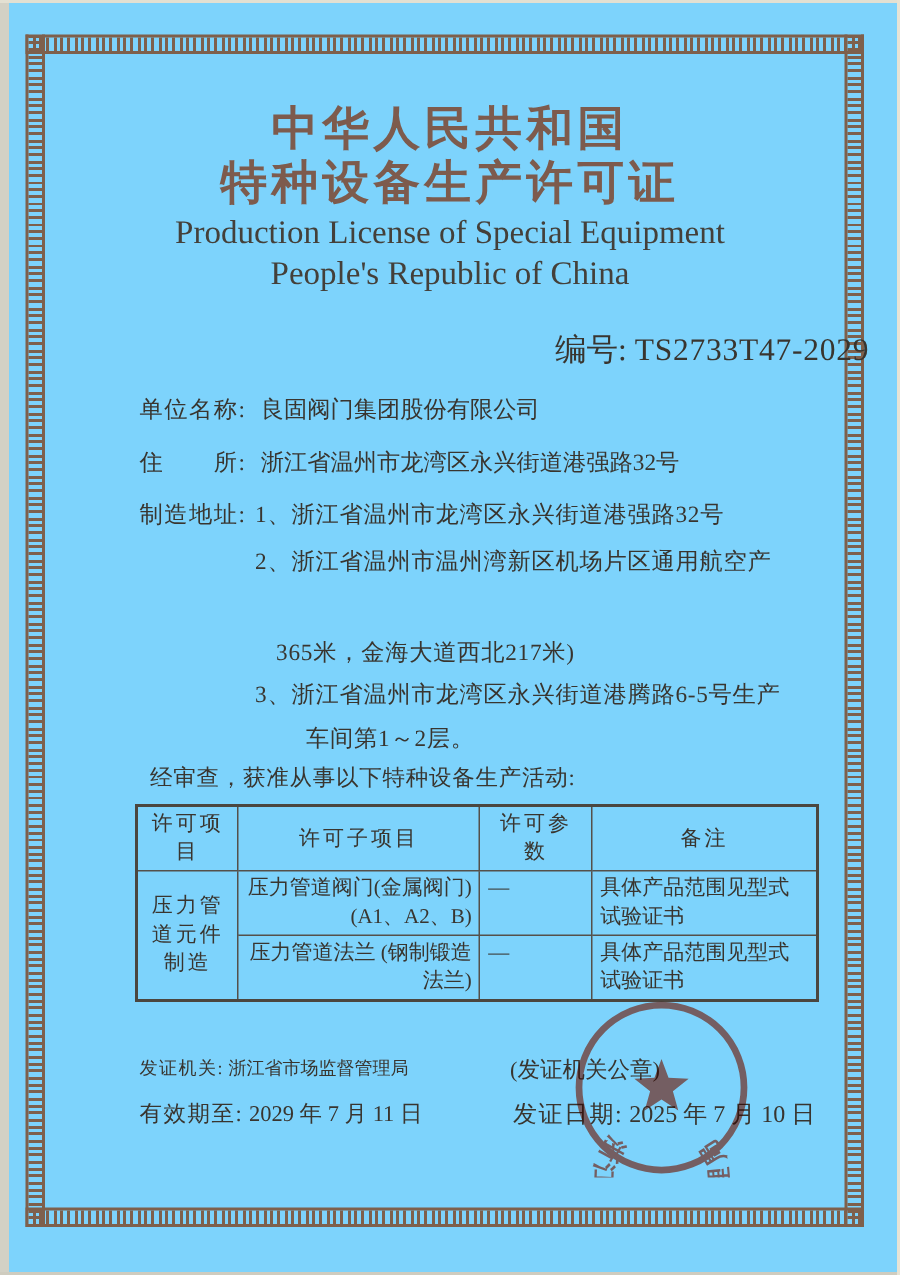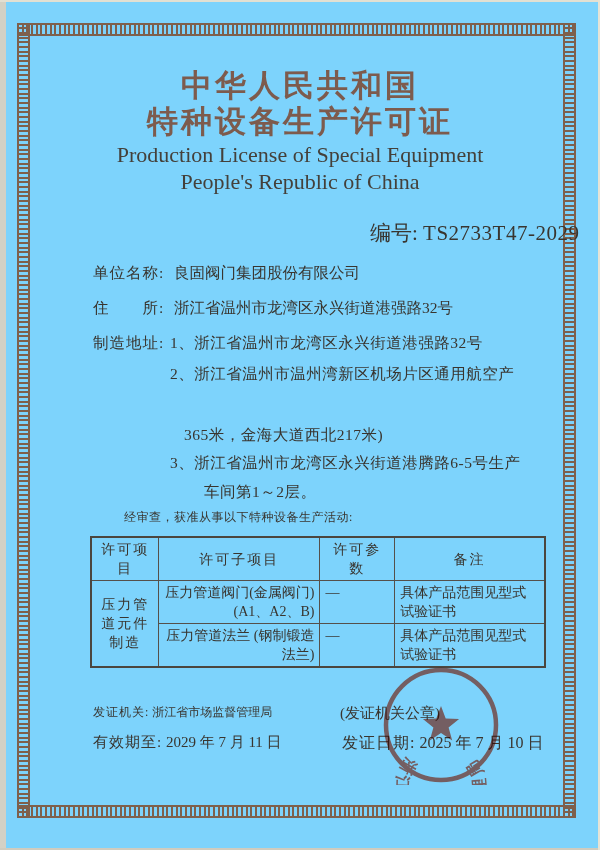--- a/index.html
+++ b/index.html
@@ -69,21 +69,21 @@
   .f-res  { top:298px; left:93px; }
   .f-mfg-label { top:333px; left:93px; font-size:15.5px; letter-spacing:1px; }
   .addr-line { font-size:15.5px; white-space:nowrap; color:#39352f; letter-spacing:0.5px; }
   .a0 { top:333px; left:170px; }
   .a1 { top:364px; left:170px; }
   .a2 { top:395px; left:184px; }
   .a3 { top:425px; left:184px; }
   .a4 { top:453px; left:170px; }
   .a5 { top:482px; left:184px;margin-left:20px; }
 
-  .review { top:509px; left:124px; font-size:12px; letter-spacing:0.5px; white-space:nowrap; }
+  .review { top:509px; left:100px; font-size:15px; letter-spacing:0.5px; white-space:nowrap; }
 
   .license-table {
     top:536px; left:90px; width:456px;
     border-collapse:collapse;
     font-size:14px; color:#39352f;
     background:transparent;
   }
   .license-table th, .license-table td {
     border:1px solid #55504a;
     padding:2px 5px;

